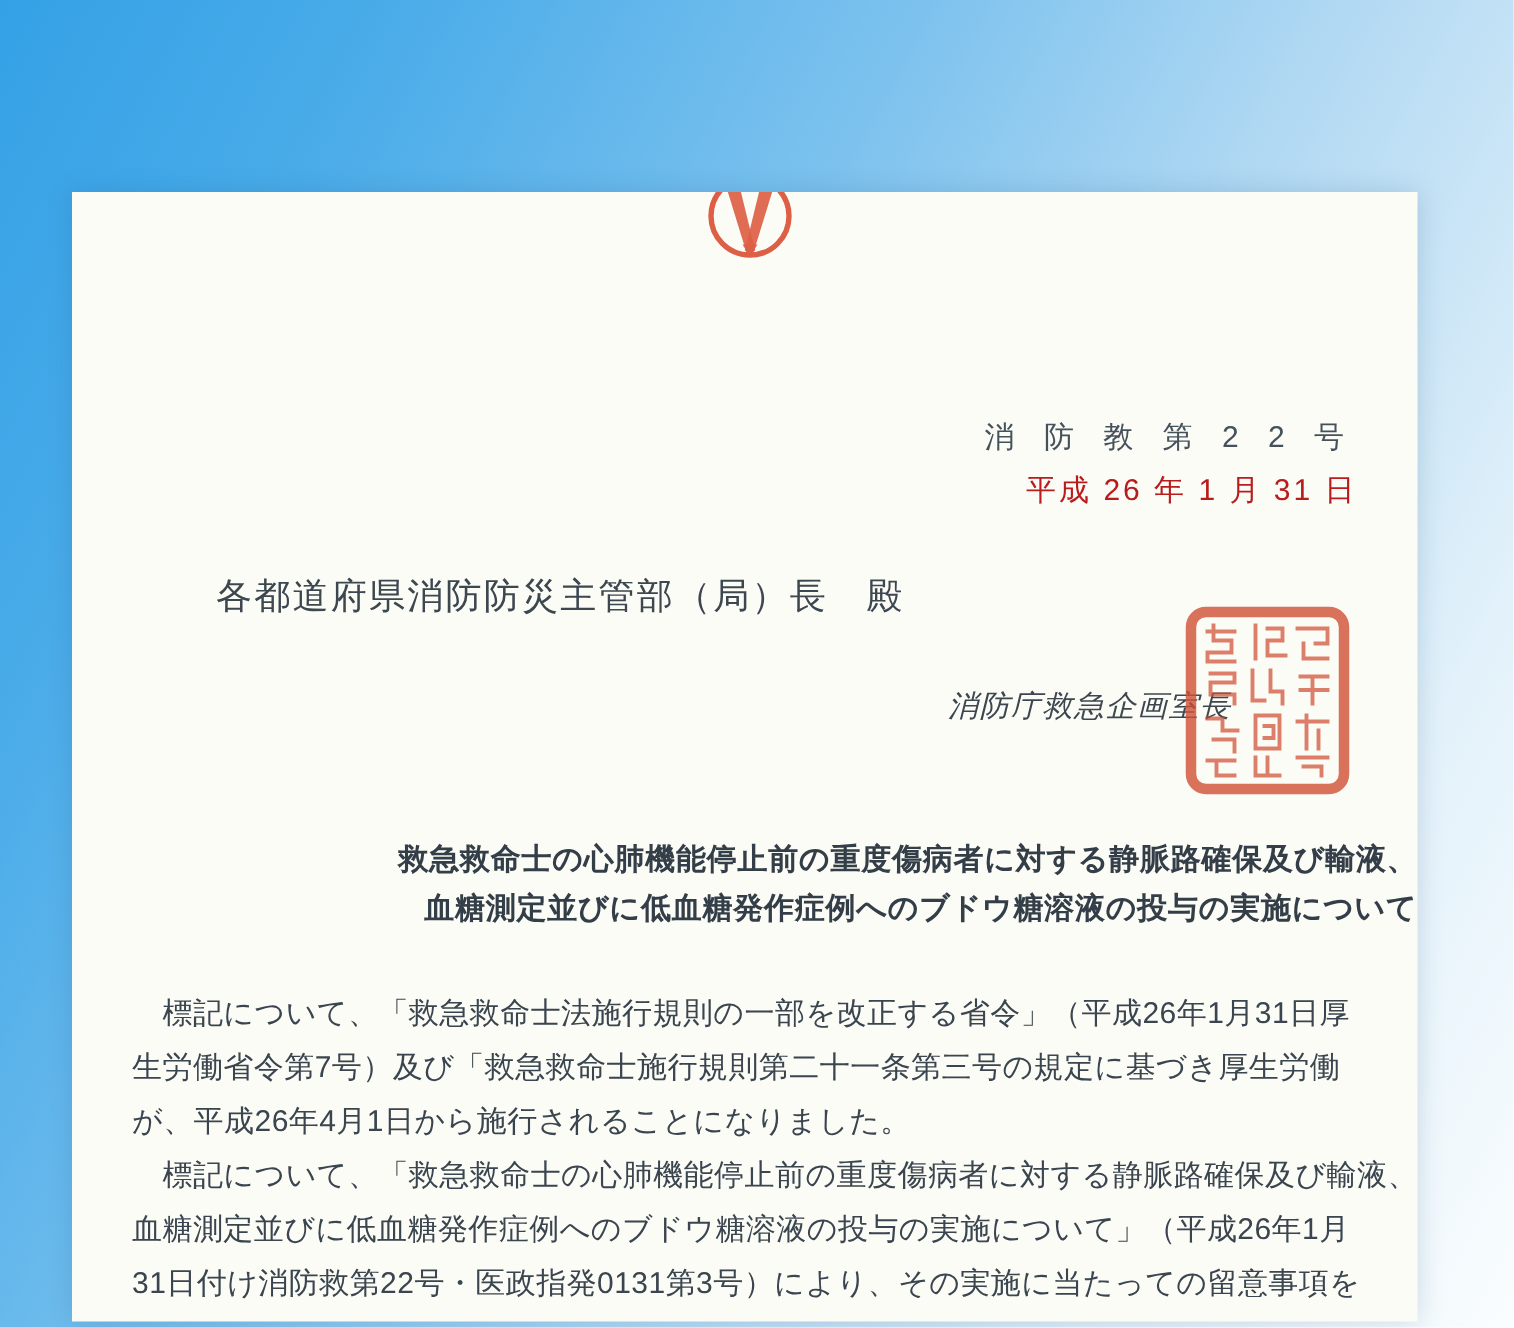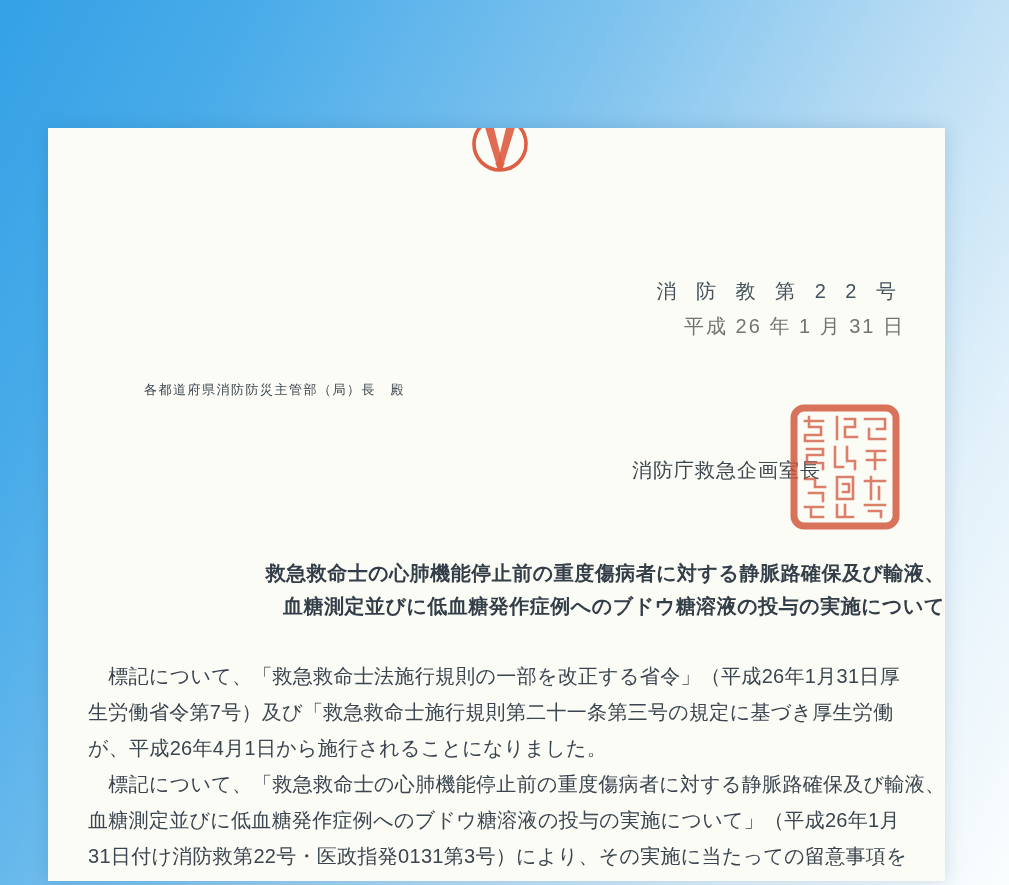--- a/index.html
+++ b/index.html
@@ -16,24 +16,24 @@
   }
   .abs { position:absolute; }
   .ink { color:#3d4750; }
   .emblem { left:420px; top:-17px; width:64px; height:64px; }
   .docnum {
     right:42px; top:150px; font-size:20px; letter-spacing:7px;
     color:#45525c; white-space:nowrap;
   }
   .docdate {
     right:40px; top:185px; font-size:20px; letter-spacing:2px;
-    color:#737373; white-space:nowrap;
+    color:#b91c1c; white-space:nowrap;
   }
-  .addressee { left:96px; top:253px; font-size:13px; letter-spacing:1.5px; white-space:nowrap; }
-  .sender { left:584px; top:329px; font-size:20px; letter-spacing:1px; white-space:nowrap; z-index:1; }
+  .addressee { left:96px; top:253px; font-size:24px; letter-spacing:1.5px; white-space:nowrap; }
+  .sender { left:584px; top:329px; font-size:20px; letter-spacing:1px; white-space:nowrap; z-index:1;font-style:italic; }
   .seal { left:740px; top:274px; width:114px; height:130px; z-index:2; }
   .title-block {
     left:0; right:0; top:429px; text-align:right;
     font-size:20px; font-weight:600; line-height:33px; letter-spacing:0.5px;
     color:#333e48; padding-left:14px;
   }
   .body-block {
     left:40px; top:530px; right:20px;
     font-size:20px; line-height:36px; letter-spacing:0.3px;
     color:#3a454f;

